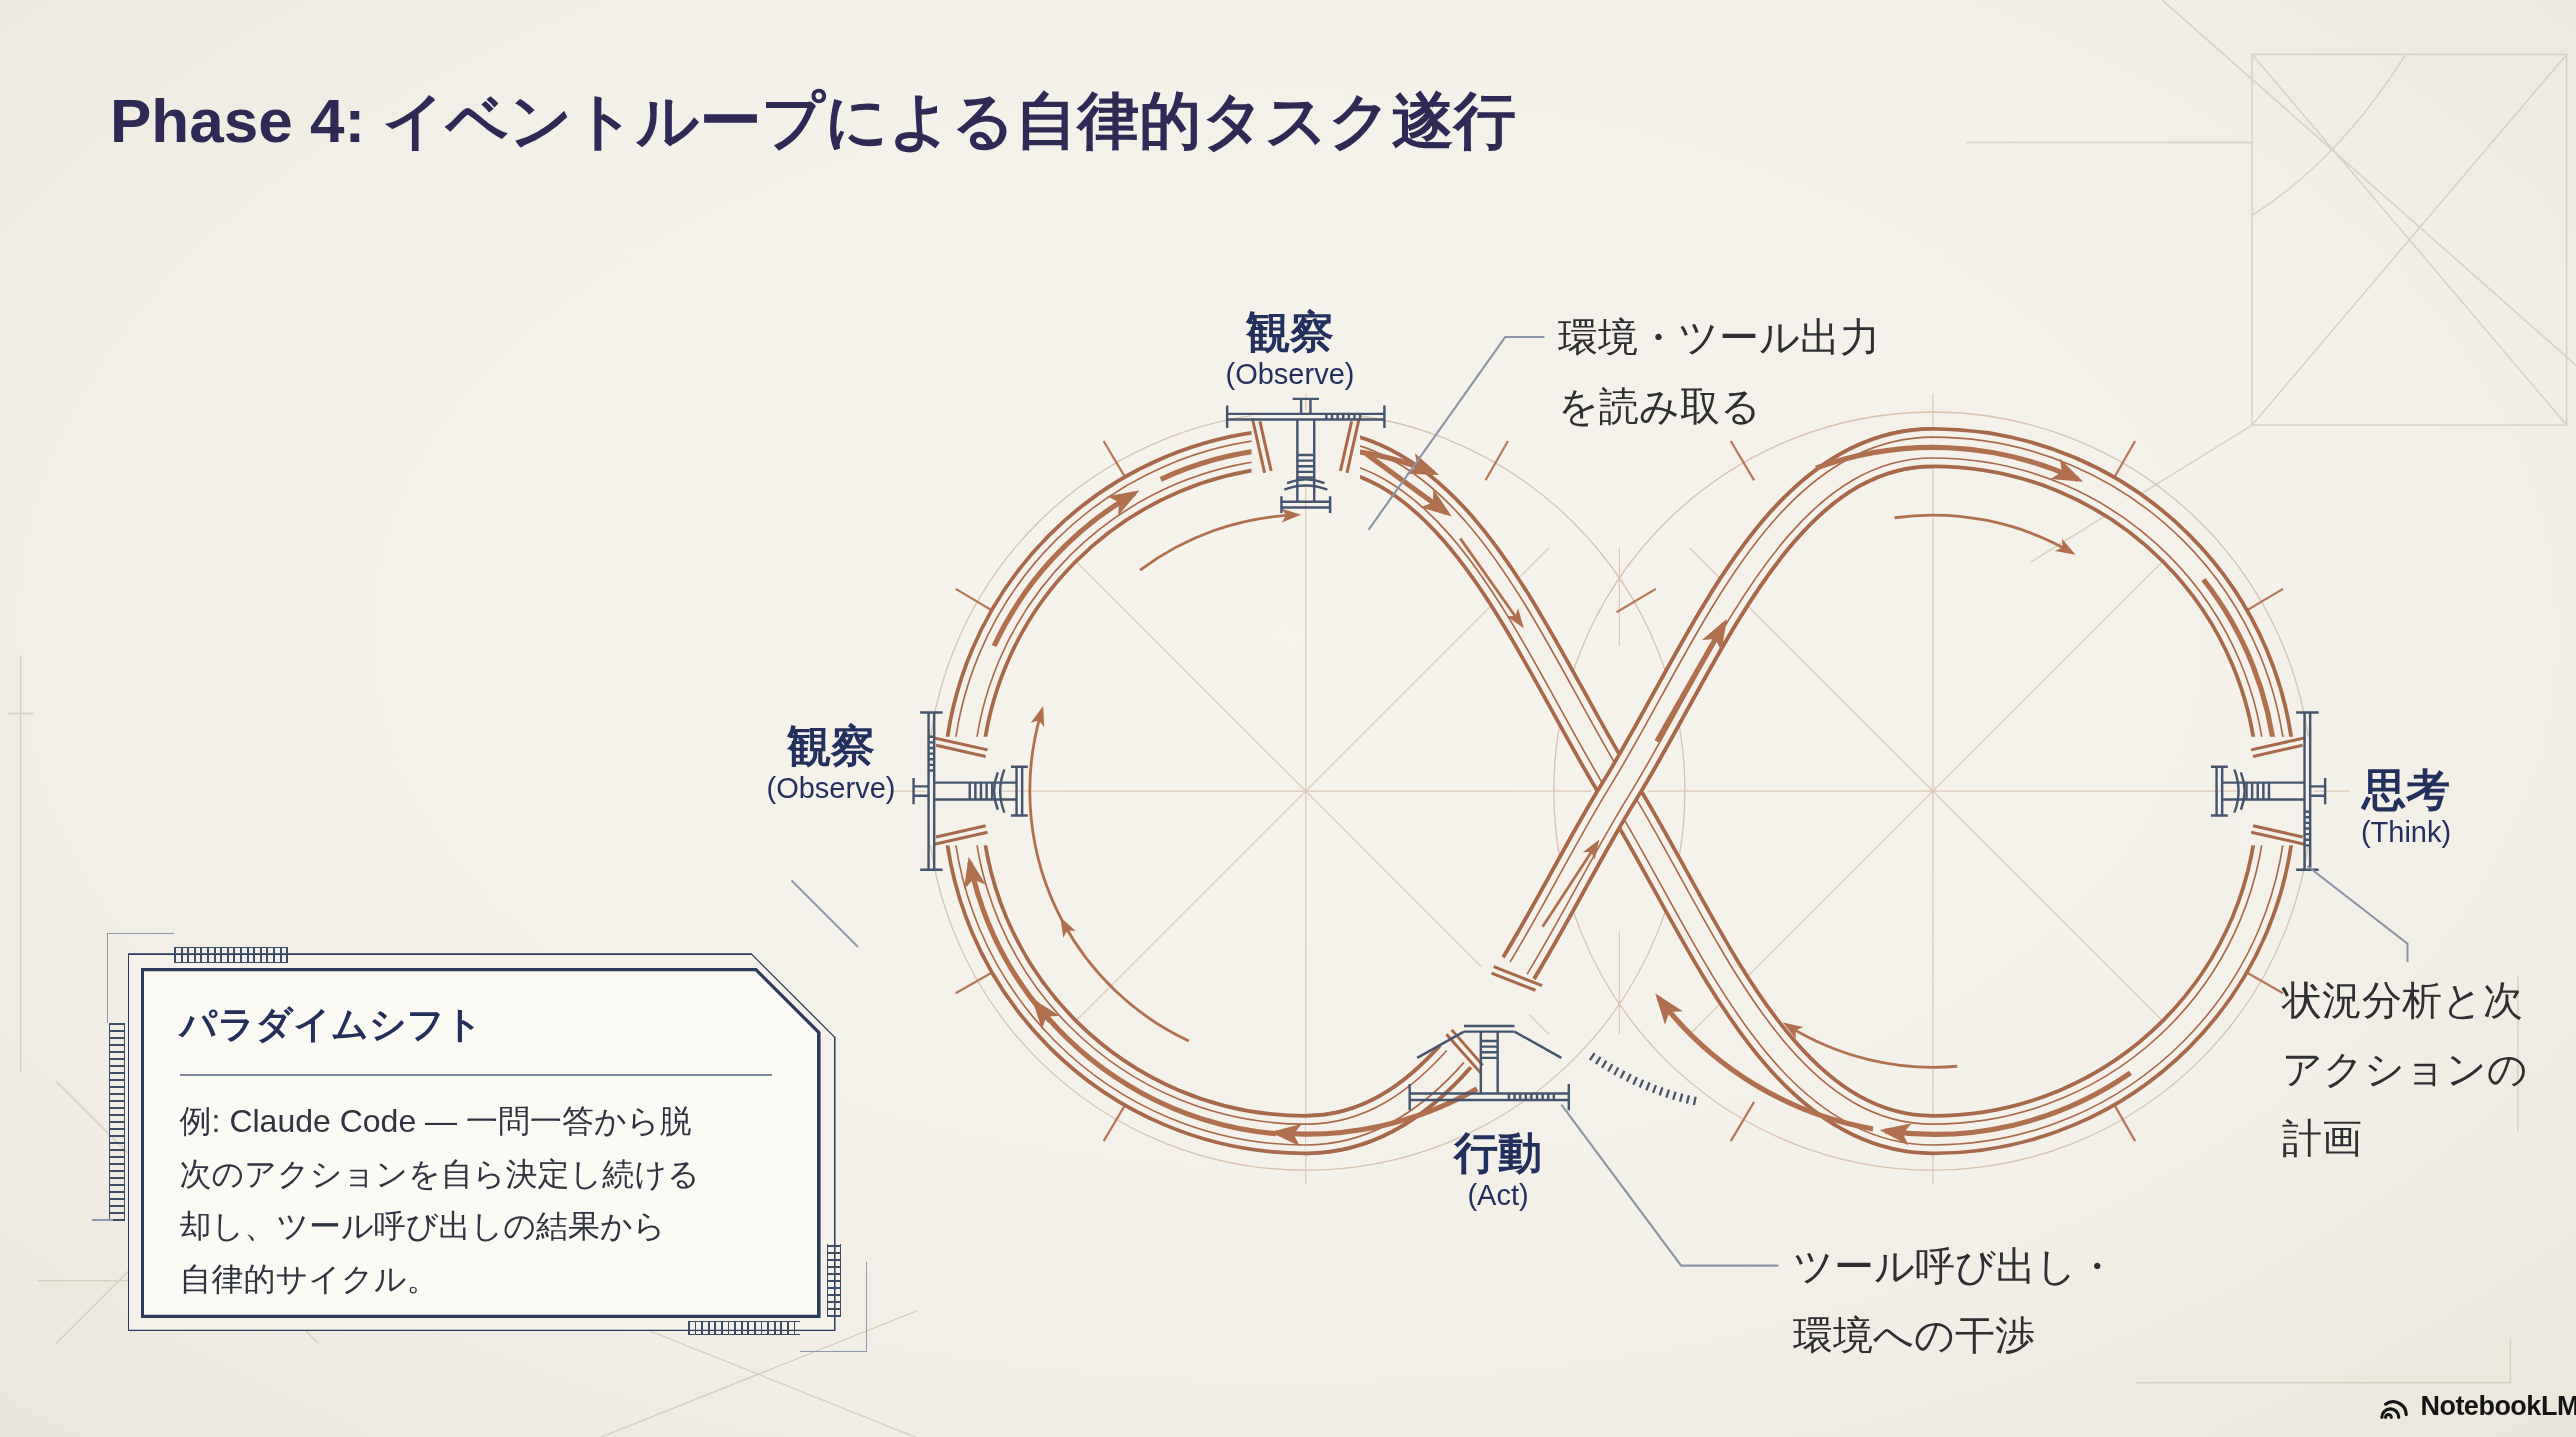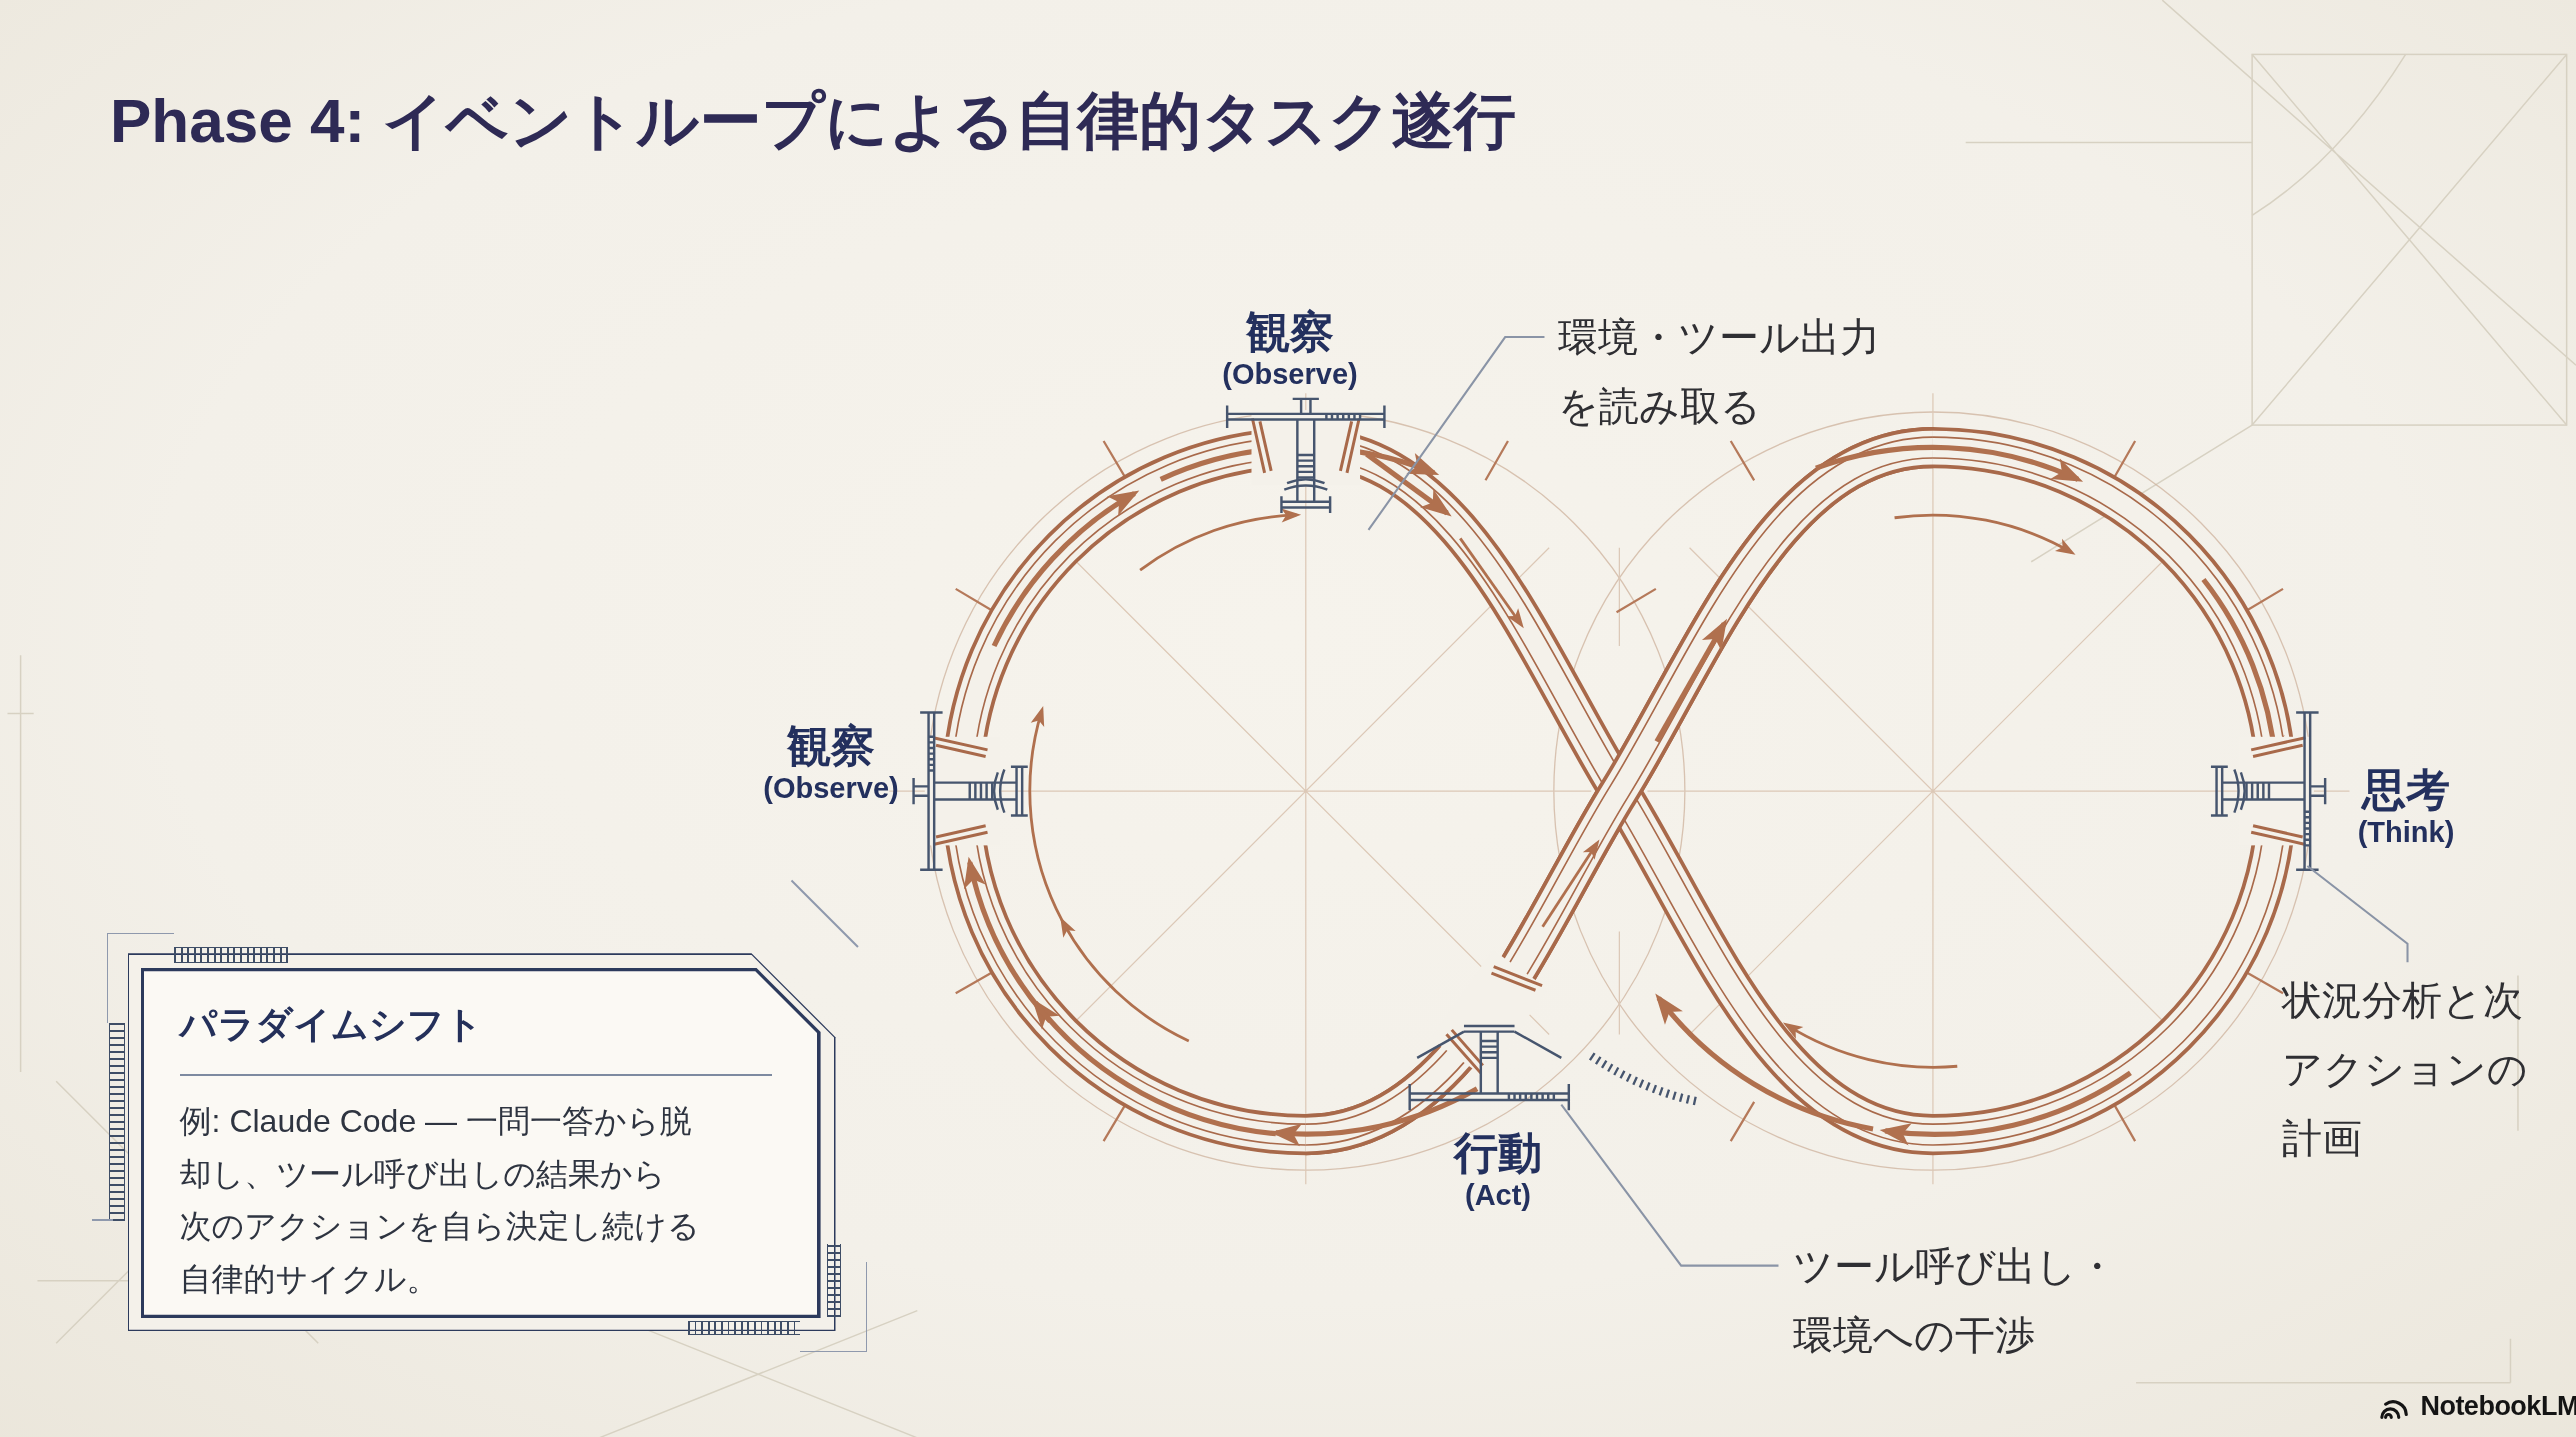--- a/index.html
+++ b/index.html
@@ -28,21 +28,21 @@
   .cons2{stroke:#cdb29c;stroke-width:1.4;fill:none}
   .tick{stroke:#b5795a;stroke-width:2.4;fill:none}
 
   
   .title{
     position:absolute;left:110px;top:79px;width:2247px;
     font-size:62px;font-weight:800;color:#2e2a55;letter-spacing:0px;
   }
   .nodelabel{position:absolute;width:300px;text-align:center;color:#23305e;}
   .nodelabel .jp{font-size:44px;font-weight:800;line-height:1.12;}
-  .nodelabel .en{font-size:29px;font-weight:700;line-height:1.25;}
+  .nodelabel .en{font-size:29px;font-weight:400;line-height:1.25;}
   .note{position:absolute;color:#2f2f33;font-size:40px;font-weight:500;line-height:1.72;}
 
   
   .callout{position:absolute;left:120px;top:942px;width:732px;height:399px;}
   .co-shadow{position:absolute;left:32px;top:37px;width:680px;height:350px;background:#25304f;
     clip-path:polygon(0 0, calc(100% - 66px) 0, 100% 66px, 100% 100%, 0 100%);}
   .co-outline{position:absolute;left:7.5px;top:11.2px;width:708px;height:378px;background:#2c3a5c;
     clip-path:polygon(0 0, calc(100% - 84px) 0, 100% 84px, 100% 100%, 0 100%);}
   .co-outline-in{position:absolute;left:1.4px;top:1.4px;width:calc(100% - 2.8px);height:calc(100% - 2.8px);
     background:#f4f1ea;clip-path:polygon(0 0, calc(100% - 83px) 0, 100% 83px, 100% 100%, 0 100%);}
@@ -207,22 +207,22 @@
       <div class="co-outline-in"></div>
     </div>
     <div class="co-main">
       <div class="co-main-in"></div>
     </div>
     <div class="co-content">
       <div class="co-title">パラダイムシフト</div>
       <div class="co-divider"></div>
       <div class="co-body">
         <div>例: Claude Code — 一問一答から脱</div>
+        <div>次のアクションを自ら決定し続ける</div>
         <div>却し、ツール呼び出しの結果から</div>
-        <div>次のアクションを自ら決定し続ける</div>
         <div>自律的サイクル。</div>
       </div>
     </div>
     <div class="hatch-h" style="left:54px;top:4.7px;width:114px;height:14px;"></div>
     <div class="hatch-v" style="left:-11.2px;top:81px;width:14px;height:198px;"></div>
     <div class="hatch-h" style="right:52px;bottom:5.6px;width:112px;height:12px;"></div>
     <div class="hatch-v" style="right:11.2px;bottom:24px;width:12px;height:73px;"></div>
     <div class="br-tl"></div>
     <div class="br-br"></div>
     <div class="br-tr"></div>

